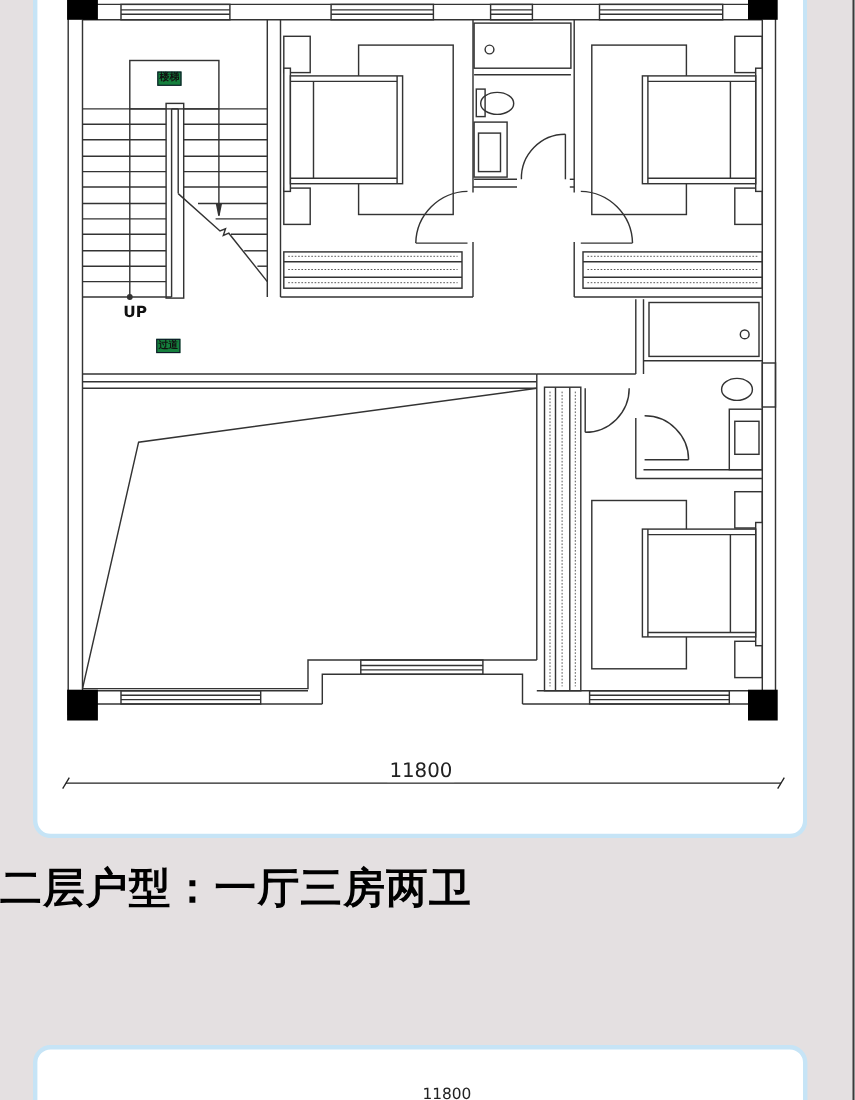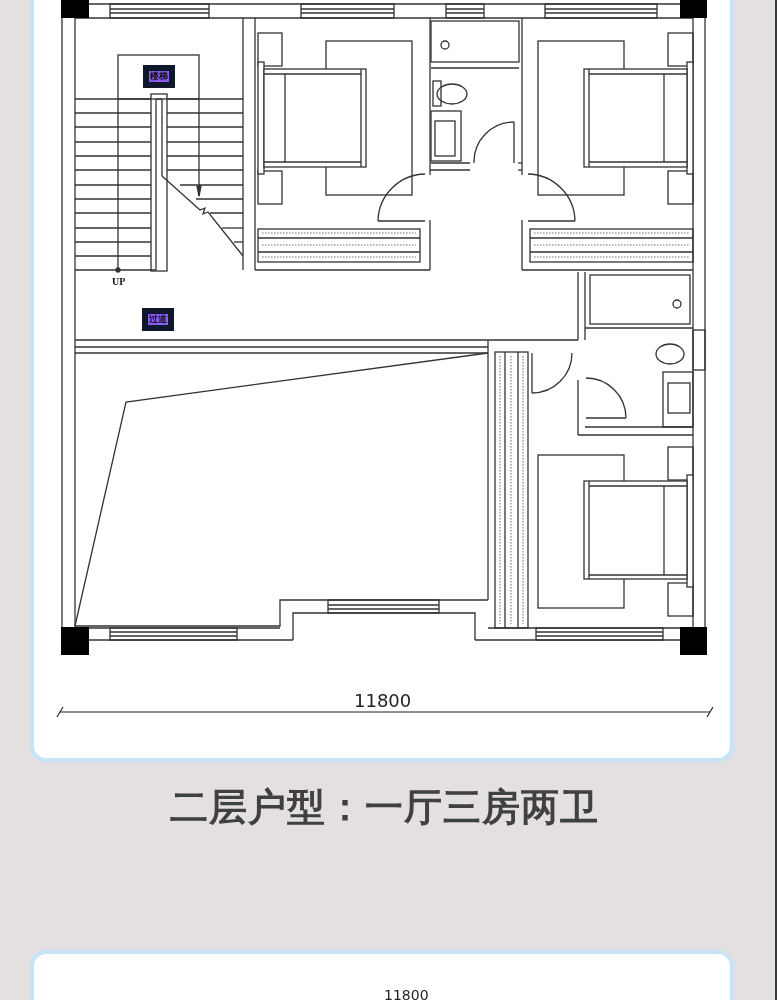--- a/index.html
+++ b/index.html
@@ -14,34 +14,34 @@
     position:absolute; left:30px; width:704px;
     background:#ffffff;
     border:4px solid #c6e4f6;
     border-radius:16px;
     box-sizing:border-box;
   }
   .card.top { top:-20px; height:782px; border-top:none; border-top-left-radius:0; border-top-right-radius:0; }
   .card.bottom { top:950px; height:120px; }
   .plan { position:absolute; left:0; top:0; }
   .caption {
-    position:absolute; left:0; width:769px; top:782px; text-align:center;
-    font-size:38px; font-weight:bold; color:#404040; letter-spacing:1px;
+    position:absolute; left:0; width:769px; top:782px; 
+    font-size:38px; font-weight:bold; color:#000000; letter-spacing:1px;
     font-family:"DejaVu Sans", sans-serif;
   }
   .dim-label {
     position:absolute; font-family:"DejaVu Sans", sans-serif; font-size:18px; color:#222;
     background:#fff; padding:0 2px;
   }
   .dim2 { position:absolute; left:384px; top:987px; font-size:14px; color:#222; font-family:"DejaVu Sans", sans-serif; }
   .cad-tag {
     position:absolute; font-size:9px; font-weight:bold; color:#111;
-    border:6px solid #0f172a; background:#8b5cf6; padding:0 1px; line-height:11px;
-  }
-  .up-tag { position:absolute; font-size:10px; font-weight:bold; color:#111;font-family:Liberation Serif, serif; }
+    border:1px solid #0f172a; background:#15803d; padding:0 1px; line-height:11px;
+  }
+  .up-tag { position:absolute; font-size:14px; font-weight:bold; color:#111; }
 </style>
 </head>
 <body>
 
 <div class="card top"></div>
 
 <svg class="plan" width="777" height="760" viewBox="0 0 777 760">
   <g stroke="#333" stroke-width="1.3" fill="none">
 
     <line x1="62" y1="0" x2="62" y2="650"></line>

